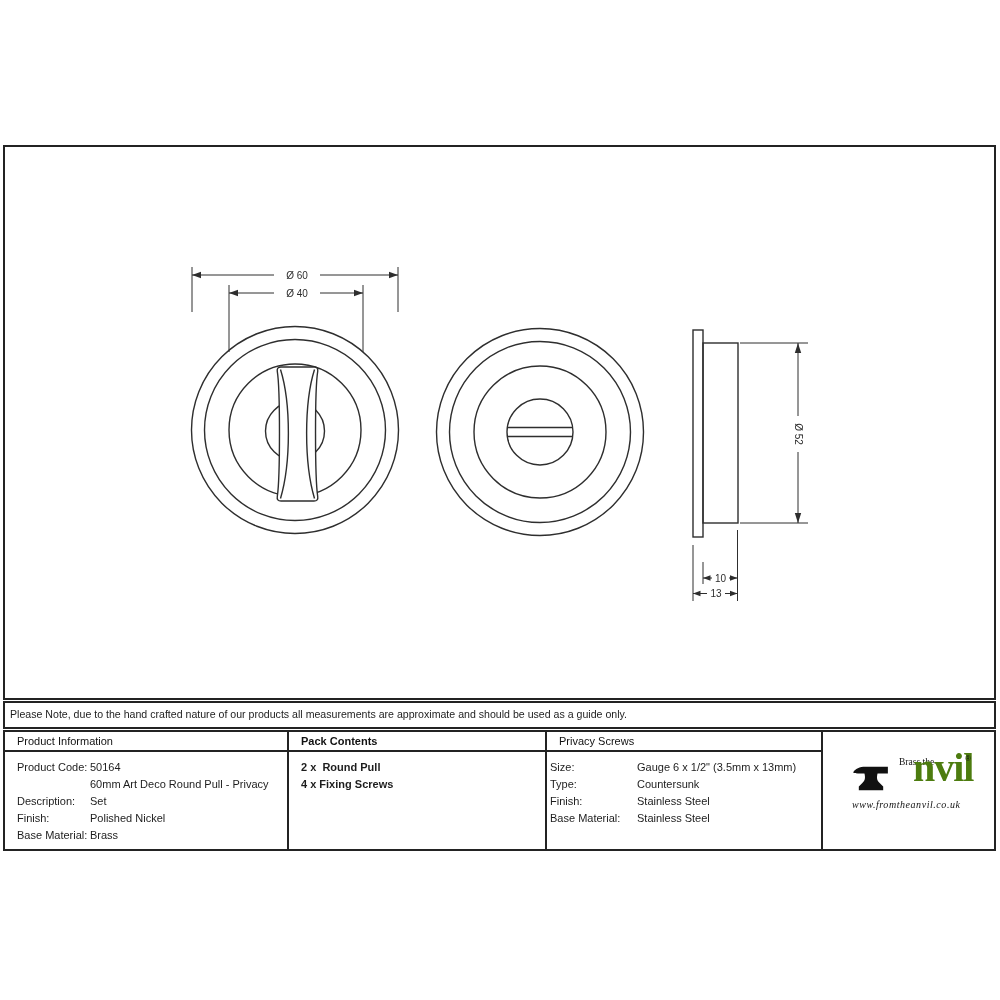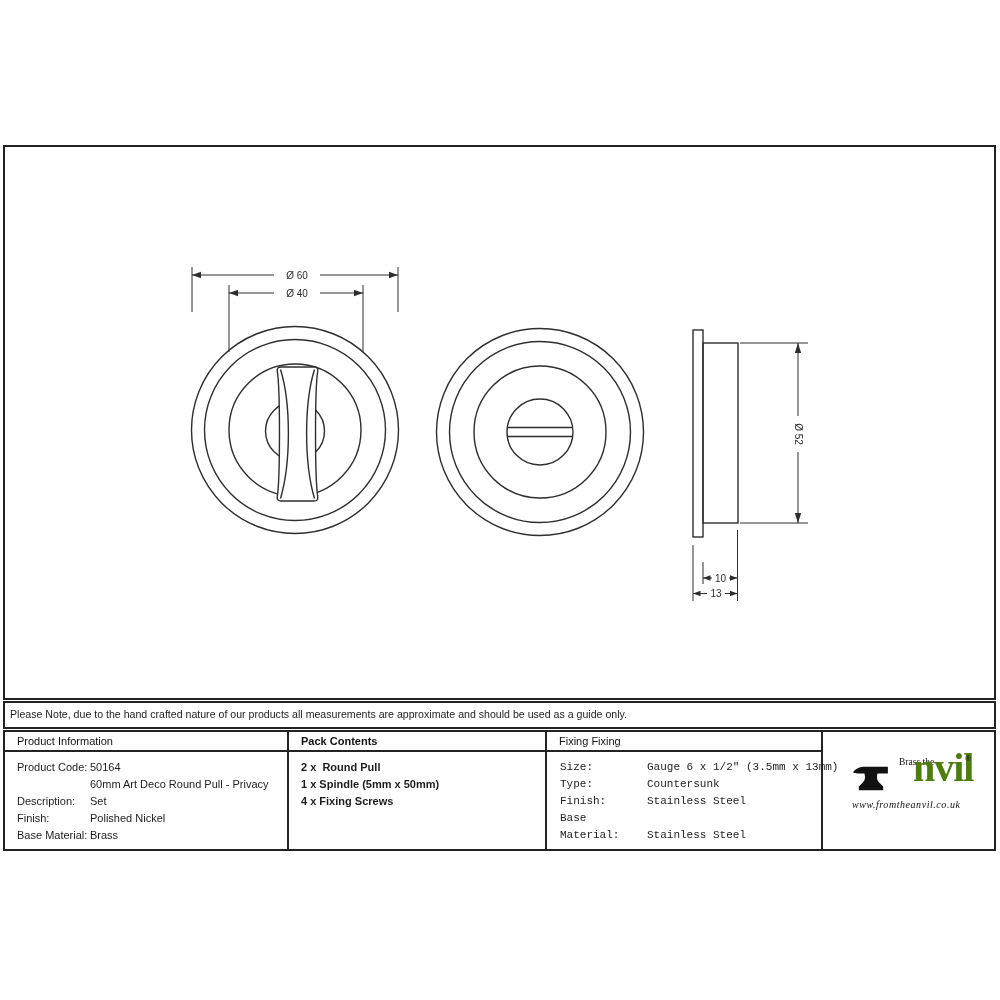--- a/index.html
+++ b/index.html
@@ -16,21 +16,21 @@
               display:flex;align-items:stretch;}
   .col{box-sizing:border-box;position:relative;}
   .col-sep{border-right:2px solid #232323;}
   .c1{width:284px;} .c2{width:258px;font-weight:bold;} .c3{width:276px;} .c4{flex:1;}
   .hdr{height:20px;border-bottom:2.4px solid #232323;box-sizing:border-box;
        font-size:11px;padding:3px 0 0 12px;color:#111;}
   .bdy{padding:7px 0 0 12px;font-size:11px;line-height:17px;color:#1d1d1d;}
   .kv{display:flex;align-items:flex-end;}
   .kv .k{flex:0 0 auto;}
   .c1 .k{width:73px;} .c3 .k{width:87px;}
-  .c3 .bdy{padding-left:13px;font-family:Liberation Mono, monospace;}
+  .c3 .bdy{padding-left:3px;}
   .v{flex:0 0 auto;}
   .c1 .v{width:198px;}
   .pack-item{white-space:pre-wrap;}
   
   .logo{position:absolute;left:29px;top:22px;width:142px;}
   .logo-main{position:relative;height:44px;}
   .anvil-glyph{position:absolute;left:0;top:10px;}
   .brand-suffix{position:absolute;left:37px;top:-6px;
       font-family:"Liberation Serif",serif;font-weight:bold;font-size:40px;line-height:1;
       letter-spacing:-1px;color:#4d7c0f;margin-left:24px;}
@@ -141,27 +141,26 @@
           <span class="k">Base Material:</span>
           <span class="v">Brass</span>
         </div>
       </div>
     </div>
 
     <div class="col c2 col-sep">
       <div class="hdr">Pack Contents</div>
       <div class="bdy">
         <div class="pack-item">2 x  Round Pull</div>
-        <div class="pack-item">1 x Spindle (5mm x 50mm)</div>
         <div class="pack-item">4 x Fixing Screws</div>
       </div>
     </div>
 
     <div class="col c3 col-sep">
-      <div class="hdr">Fixing Fixing</div>
+      <div class="hdr">Privacy Screws</div>
       <div class="bdy">
         <div class="kv">
           <span class="k">Size:</span>
           <span class="v">Gauge 6 x 1/2" (3.5mm x 13mm)</span>
         </div>
         <div class="kv">
           <span class="k">Type:</span>
           <span class="v">Countersunk</span>
         </div>
         <div class="kv">

